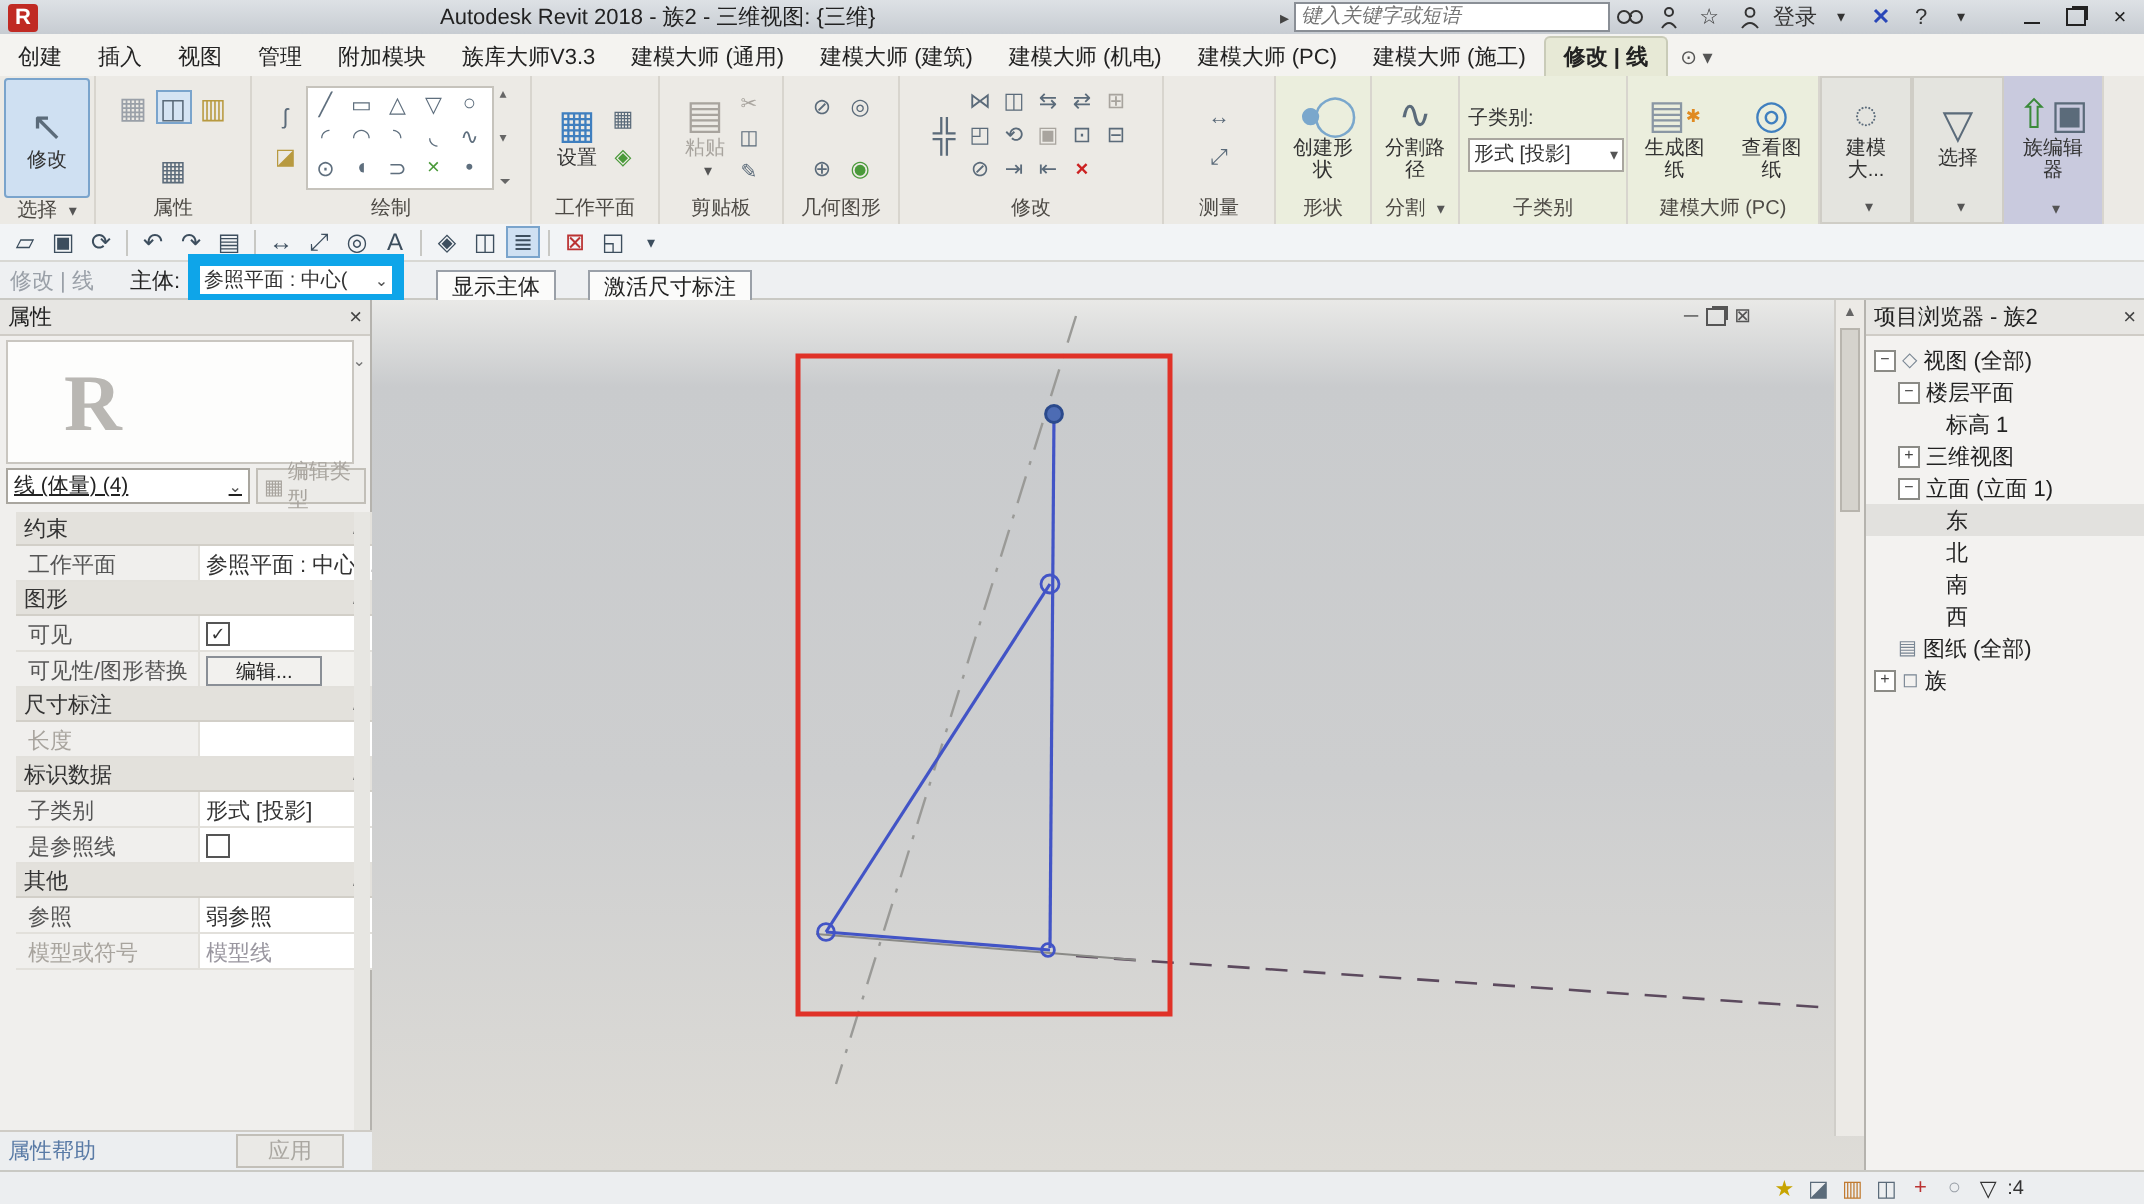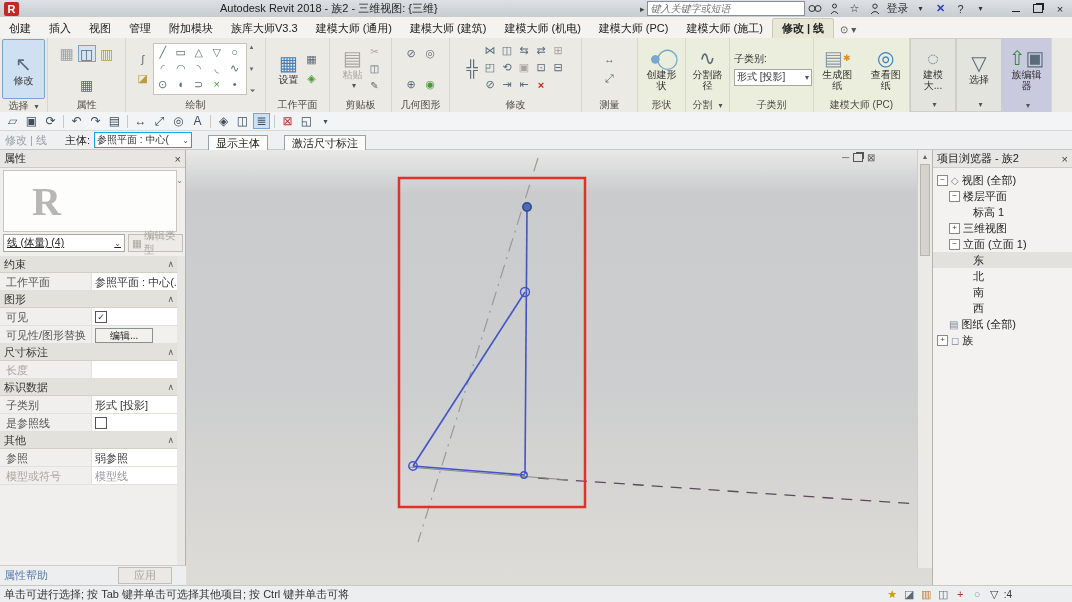--- a/index.html
+++ b/index.html
@@ -70,42 +70,42 @@
   .qat-ic{display:inline-flex;align-items:center;justify-content:center;min-width:17px;height:16px;
     font-size:12px;color:#3d4e5e;margin:0 1px;}
   .qat-ic.on{background:#cfe0f2;border:1px solid #7aa4cc;box-sizing:border-box;}
   .qsep{width:1px;height:13px;background:#c8c8c4;margin:0 3px;}
 
   
   #optionsbar{left:0;top:131px;width:1072px;height:19px;background:#eef0f2;
     display:flex;align-items:center;border-bottom:1px solid #c9c9c4;box-sizing:border-box;font-size:11px;}
   .opt-ctx{color:#9aa0a8;margin:0 8px 0 5px;white-space:nowrap;}
   .opt-label{margin:0 4px 0 10px;color:#222;}
-  .opt-dd{width:92px;height:14px;background:#fff;border:1px solid #0ea5e9;display:flex;
+  .opt-dd{width:92px;height:14px;background:#fff;border:6px solid #0ea5e9;display:flex;
     align-items:center;font-size:10px;padding:0 2px;color:#333;overflow:hidden;white-space:nowrap;}
   .opt-btn{height:15px;border:1px solid #9aa0a8;background:#fbfbfa;display:flex;align-items:center;
     padding:0 7px;margin-left:16px;color:#222;margin-top:7px;}
 
   
   #properties{left:0;top:150px;width:186px;height:435px;background:#f0efed;
     border-right:1px solid #b5b3ae;box-sizing:border-box;}
   .pal-header{height:17px;background:#e7e6e3;border-bottom:1px solid #cfccc6;
     display:flex;align-items:center;padding:0 4px;font-size:11px;color:#222;}
   .pal-close{margin-left:auto;color:#444;font-size:11px;}
   .preview{position:absolute;left:3px;top:20px;width:172px;height:60px;background:#fdfdfc;
     border:1px solid #c9c6c0;display:flex;align-items:center;justify-content:flex-start;}
   .preview .bigR{font-size:40px;color:#b9b7b3;font-weight:bold;margin-left:28px;
     font-family:"Liberation Serif",serif;}
   .preview-collapse{position:absolute;right:2px;top:26px;font-size:8px;color:#777;}
   .typesel{position:absolute;left:3px;top:84px;width:180px;height:18px;display:flex;align-items:center;}
   .typesel .tsdd{flex:0 0 114px;height:16px;background:#fff;border:1px solid #a9a69f;
     display:flex;align-items:center;font-size:10.5px;padding:0 3px;color:#222;text-decoration:underline;}
   .typesel .tsbtn{height:16px;margin-left:3px;border:1px solid #c2bfb8;background:#ecebe8;
     display:flex;align-items:center;font-size:10.5px;padding:0 3px;color:#a8a49e;}
-  .pgrid{position:absolute;left:0px;top:106px;width:178px;}
+  .pgrid{position:absolute;left:8px;top:106px;width:178px;}
   .psec{height:16px;background:#e3e1dc;border-bottom:1px solid #d2cfc8;display:flex;
     align-items:center;padding:0 4px;color:#333;}
   .psec .chev{margin-left:auto;color:#666;font-size:9px;}
   .prow{height:17px;display:flex;border-bottom:1px solid #e2e0db;}
   .plabel{flex:0 0 92px;padding:2px 0 0 6px;color:#555;box-sizing:border-box;
     border-right:1px solid #e2e0db;white-space:nowrap;overflow:hidden;}
   .pval{flex:1;background:#fff;padding:2px 2px 0 3px;color:#333;white-space:nowrap;overflow:hidden;}
   .pval.gray{color:#9a97a0;}
   .cbx{width:10px;height:10px;border:1px solid #555;background:#fff;display:inline-flex;
     align-items:center;justify-content:center;font-size:9px;color:#333;margin-top:1px;}
@@ -659,21 +659,20 @@
       </div>
       <div class="titem" style="padding-left:4px">
         <span class="texp">+</span>
         <span class="tico">◻</span>
         <span>族</span>
       </div>
     </div>
   </div>
 
   <div id="statusbar" class="abs">
-    <span style="margin-left:4px">单击可进行选择; 按 Tab 键并单击可选择其他项目; 按 Ctrl 键并单击可将</span>
     <span class="grow"></span>
     <span class="sb-ic" style="color:#c7a400">★</span>
     <span class="sb-ic" style="color:#5b6b7a">◪</span>
     <span class="sb-ic" style="color:#c07a30">▥</span>
     <span class="sb-ic" style="color:#5b6b7a">◫</span>
     <span class="sb-ic" style="color:#b33">+</span>
     <span class="sb-ic" style="color:#9aa0a8">○</span>
     <span class="sb-ic">▽</span>
     <span class="filter-count" style="margin-right:60px">:4</span>
   </div>

